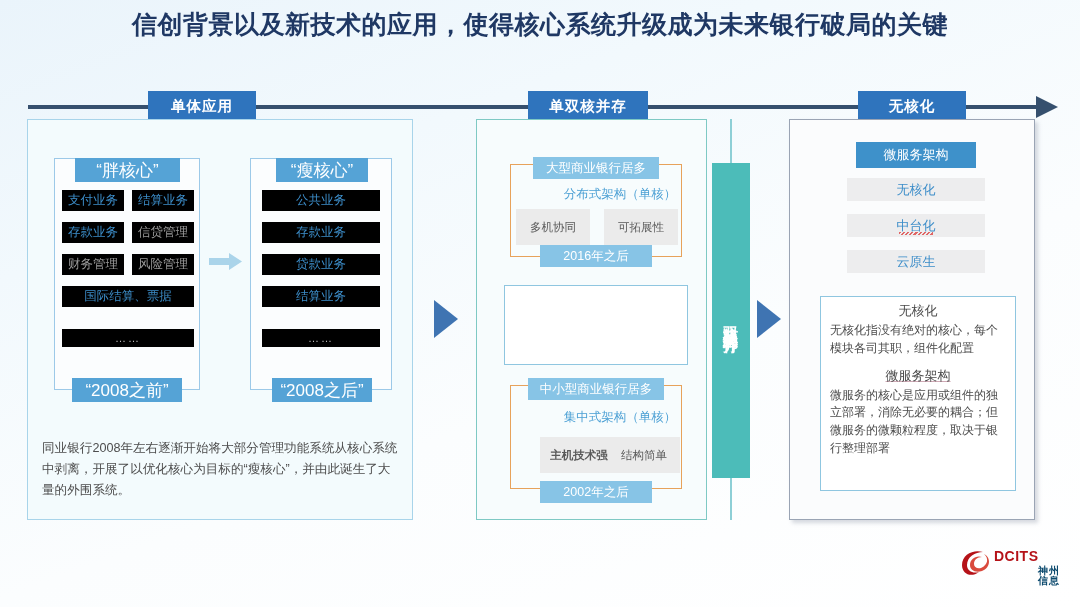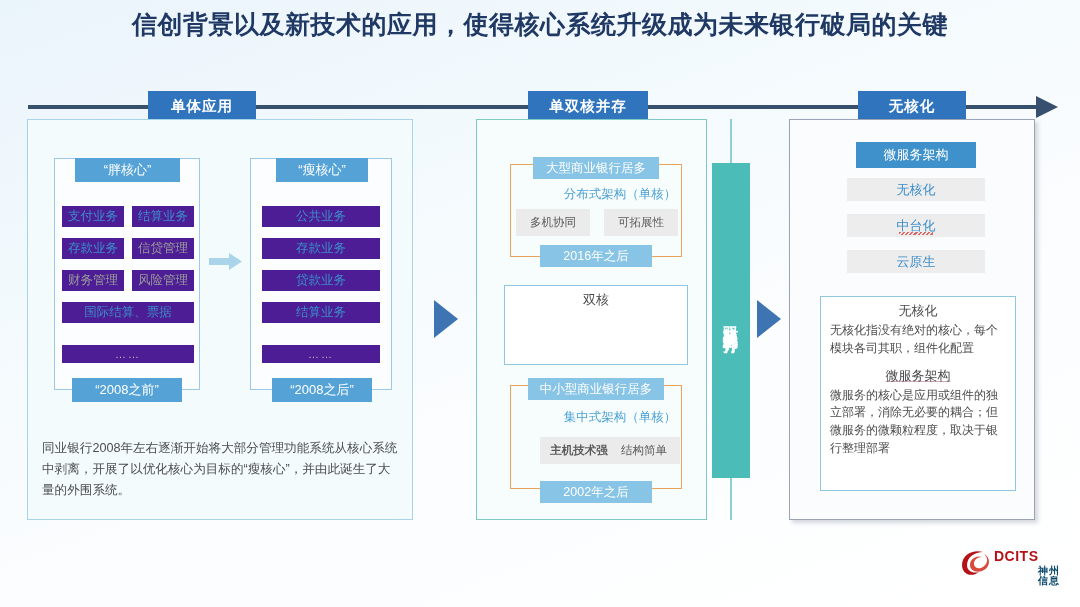--- a/index.html
+++ b/index.html
@@ -78,35 +78,34 @@
     position: absolute;
     border: 1.2px solid #9cc9e8;
     background: #fbfdfe;
   }
   .core-1 { left: 54px;  top: 158px; width: 146px; height: 232px; }
   .core-2 { left: 250px; top: 158px; width: 142px; height: 232px; }
 
   .chip-blue {
     position: absolute; height: 24px;
     background: #55a3d6; color: #ffffff;
-    font-size: 13px;
+    font-size: 17px;
     display: flex; align-items: center; justify-content: center;
     z-index: 4;
   }
   .chip-head-1 { left: 75px;  top: 158px; width: 105px; }
   .chip-head-2 { left: 276px; top: 158px; width: 92px; }
   .chip-foot-1 { left: 72px;  top: 378px; width: 110px; }
   .chip-foot-2 { left: 272px; top: 378px; width: 100px; }
 
   .row {
     position: absolute; height: 21px;
-    background: #4c1d95;
+    background: #000000;
     display: flex; align-items: center; justify-content: center;
     font-size: 12.5px;
-    margin-top: 16px;
   }
   .blue-t  { color: #3c8dc9; }
   .gray-t  { color: #9a9a9a; }
   .dots    { color: #b9b9b9; letter-spacing: 2px; font-size: 11px; }
 
   
   .mid-arrow {
     position: absolute; left: 209px; top: 253px;
     width: 34px; height: 17px;
   }
@@ -133,21 +132,21 @@
   .ch-d { left: 540px; top: 481px; width: 112px; }
 
   .sub-label {
     position: absolute; text-align: center;
     color: #4a9fd4; font-size: 12.5px; margin-left: 24px;
   }
   .sl-1 { left: 510px; top: 186px; width: 172px; }
   .sl-2 { left: 510px; top: 409px; width: 172px; }
 
   .tagbox {
-    position: absolute; height: 27px;
+    position: absolute; height: 36px;
     background: #ebebeb; color: #5a5a5a; font-size: 11.5px;
     display: flex; align-items: center; justify-content: center;
   }
   .tg-1 { left: 516px; top: 209px; width: 74px; }
   .tg-2 { left: 604px; top: 209px; width: 74px; }
   .tg-3 { left: 540px; top: 437px; width: 78px; font-weight: bold; }
   .tg-4 { left: 608px; top: 437px; width: 72px; }
 
   .desc-box {
     position: absolute;
@@ -269,21 +268,20 @@
 <div class="panel panel-2"></div>
 
 <div class="orange-box ob-1"></div>
 <div class="chip-lblue ch-a">大型商业银行居多</div>
 <div class="sub-label sl-1">分布式架构（单核）</div>
 <div class="tagbox tg-1">多机协同</div>
 <div class="tagbox tg-2">可拓展性</div>
 <div class="chip-lblue ch-b">2016年之后</div>
 
 <div class="desc-box db-2">
-  <div class="db-title">双核</div>
 </div>
 
 <div class="orange-box ob-2"></div>
 <div class="chip-lblue ch-c">中小型商业银行居多</div>
 <div class="sub-label sl-2">集中式架构（单核）</div>
 <div class="tagbox tg-3">主机技术强</div>
 <div class="tagbox tg-4">结构简单</div>
 <div class="chip-lblue ch-d">2002年之后</div>
 
 <div class="teal-stem ts-top"></div>

